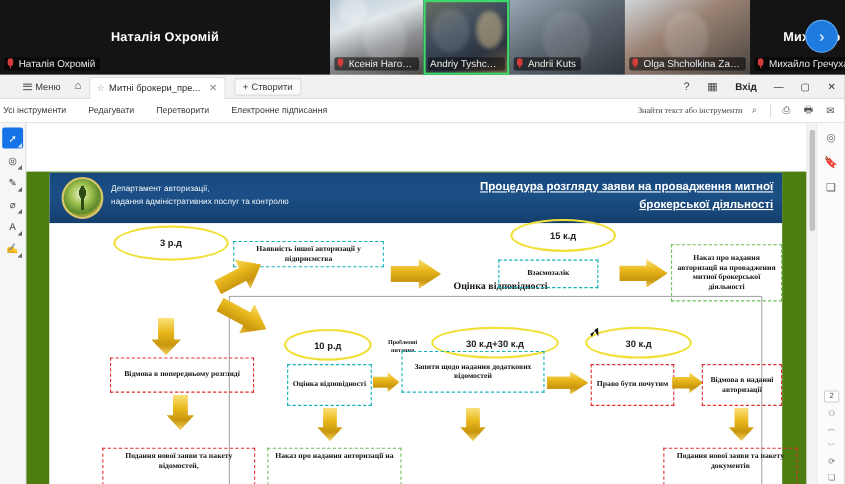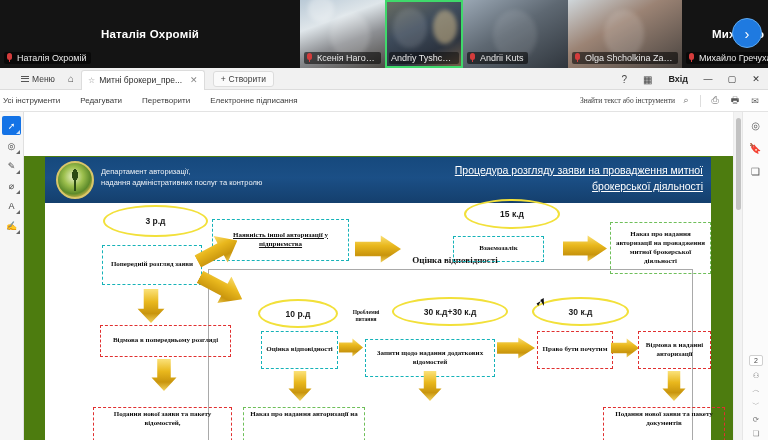--- a/index.html
+++ b/index.html
@@ -174,21 +174,21 @@
     background:
       linear-gradient(90deg, transparent 44%, #2c4a14 44%, #2c4a14 56%, transparent 56%),
       radial-gradient(ellipse at 50% 28%, #2c4a14 0 24%, transparent 25%);
   }
   .dept {
     position: absolute; left: 56px; top: 10px; width: 250px;
     font-size: 7.5px; line-height: 1.45; color: #eef2f7;
   }
   .doc-title {
     position: absolute; right: 8px; top: 6px; width: 340px;
-    text-align: right; font-size: 10.5px; font-weight: normal; line-height: 1.5;
+    text-align: right; font-size: 10.5px; font-weight: bold; line-height: 1.5;
     color: #fff; text-decoration: underline;
   }
   .doc-title span { display: block; }
 
   .canvas { position: absolute; left: 0; top: 46px; width: 666px; height: 284px; background: #fff; }
 
   
   .node {
     position: absolute; display: flex; align-items: center; justify-content: center;
     text-align: center; font-size: 7px; line-height: 1.3; color: #111;
@@ -391,23 +391,22 @@
         </div>
 
         <div class="canvas">
 
           <div class="groupbox" style="left:163px; top:66px; width:485px; height:218px;"></div>
 
           <div class="plainlabel" style="left:330px; top:52px; width:160px; font-size:9px;">Оцінка відповідності</div>
 
           <div class="oval" style="left:58px; top:2px; width:105px; height:32px;">3 р.д</div>
 
-          <div class="node teal" style="left:57px; top:42px; width:100px; height:40px;">Попередній розгляд заяви</div>
-
-          <div class="node teal" style="left:167px; top:16px; width:137px; height:42px;text-decoration:underline;">Наявність іншої авторизації у підприємства</div>
+
+          <div class="node teal" style="left:167px; top:16px; width:137px; height:24px;">Наявність іншої авторизації у підприємства</div>
 
           <div class="oval" style="left:419px; top:-4px; width:96px; height:30px;">15 к.д</div>
 
           <div class="node teal" style="left:408px; top:33px; width:91px; height:26px;text-align:right;">Взаємозалік</div>
 
           <div class="node green" style="left:565px; top:19px; width:101px; height:52px;">Наказ про надання авторизації на провадження митної брокерської діяльності</div>
 
           <div class="arr arrDiag" style="left:150px; top:31px; width:45px; height:34px; transform:rotate(-28deg);">
               <div class="body"></div>
             </div>
@@ -437,21 +436,21 @@
           <div class="oval" style="left:347px; top:94px; width:116px; height:29px;">30 к.д+30 к.д</div>
 
           <div class="oval" style="left:487px; top:94px; width:97px; height:29px;">30 к.д</div>
 
           <div class="node teal" style="left:216px; top:128px; width:77px; height:38px;">Оцінка відповідності</div>
 
           <div class="arr arrR" style="left:294px; top:135px; width:24px; height:19px;">
               <div class="body"></div>
             </div>
 
-          <div class="node teal" style="left:320px; top:136px; width:130px; height:38px;">Запити щодо надання додаткових відомостей</div>
+          <div class="node teal" style="left:320px; top:116px; width:130px; height:38px;">Запити щодо надання додаткових відомостей</div>
 
           <div class="arr arrR" style="left:452px; top:134px; width:38px; height:22px;">
               <div class="body"></div>
             </div>
 
           <div class="node red" style="left:492px; top:128px; width:76px; height:38px;">Право бути почутим</div>
 
           <div class="arr arrR" style="left:566px; top:135px; width:28px; height:20px;">
               <div class="body"></div>
             </div>

